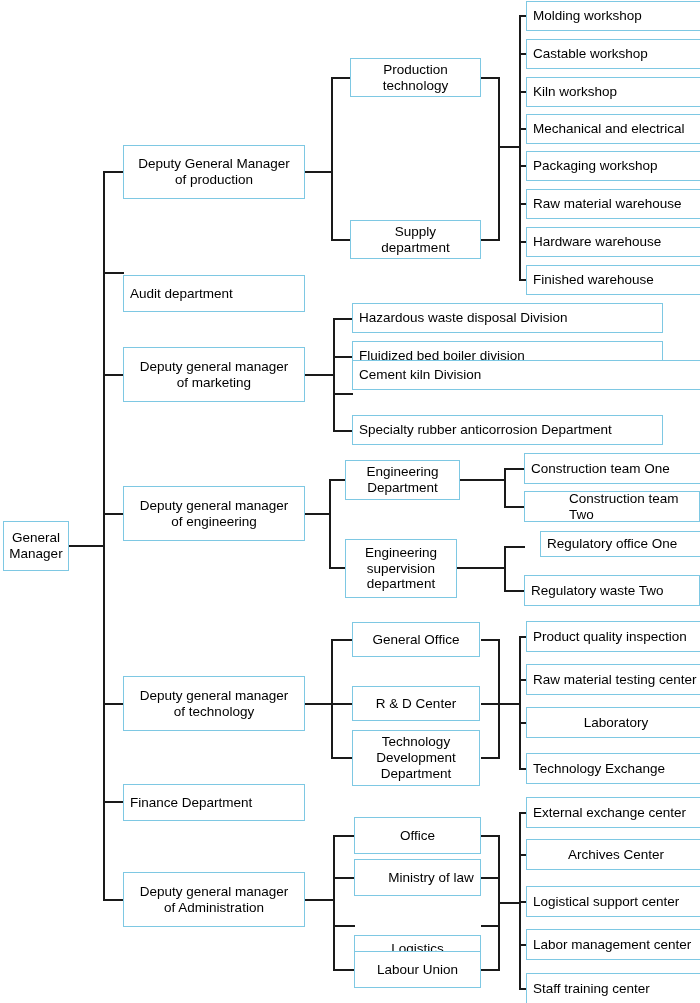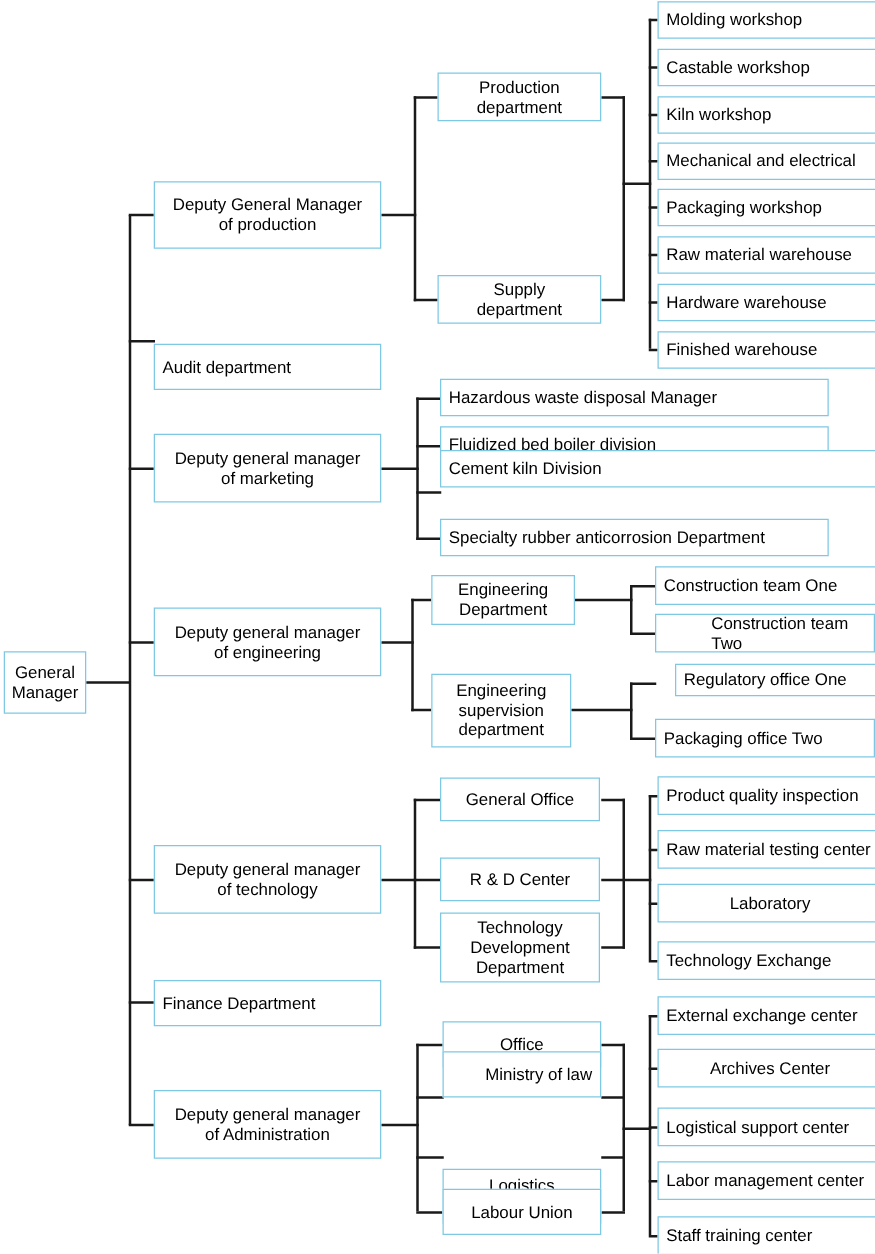--- a/index.html
+++ b/index.html
@@ -151,62 +151,62 @@
 of marketing</div>
   <div class="node" style="left:123px; top:486px; width:182px; height:55px;">Deputy general manager
 of engineering</div>
   <div class="node" style="left:123px; top:676px; width:182px; height:55px;">Deputy general manager
 of technology</div>
   <div class="node left-align" style="left:123px; top:784px; width:182px; height:37px;">Finance Department</div>
   <div class="node" style="left:123px; top:872px; width:182px; height:55px;">Deputy general manager
 of Administration</div>
 
   <div class="node" style="left:350px; top:58px; width:131px; height:39px;">Production
-department</div>
+technology</div>
   <div class="node" style="left:350px; top:220px; width:131px; height:39px;">Supply
 department</div>
 
   <div class="node left-align" style="left:526px; top:1px; width:180px; height:30px;">Molding workshop</div>
   <div class="node left-align" style="left:526px; top:39px; width:180px; height:30px;">Castable workshop</div>
   <div class="node left-align" style="left:526px; top:77px; width:180px; height:30px;">Kiln workshop</div>
   <div class="node left-align" style="left:526px; top:114px; width:180px; height:30px;">Mechanical and electrical</div>
   <div class="node left-align" style="left:526px; top:151px; width:180px; height:30px;">Packaging workshop</div>
   <div class="node left-align" style="left:526px; top:189px; width:180px; height:30px;">Raw material warehouse</div>
   <div class="node left-align" style="left:526px; top:227px; width:180px; height:30px;">Hardware warehouse</div>
   <div class="node left-align" style="left:526px; top:265px; width:180px; height:30px;">Finished warehouse</div>
 
-  <div class="node left-align" style="left:352px; top:303px; width:311px; height:30px;">Hazardous waste disposal Manager</div>
+  <div class="node left-align" style="left:352px; top:303px; width:311px; height:30px;">Hazardous waste disposal Division</div>
   <div class="node left-align" style="left:352px; top:341px; width:311px; height:30px;">Fluidized bed boiler division</div>
   <div class="node left-align" style="left:352px; top:360px; width:365px; height:30px;">Cement kiln Division</div>
   <div class="node left-align" style="left:352px; top:415px; width:311px; height:30px;">Specialty rubber anticorrosion Department</div>
 
   <div class="node" style="left:345px; top:460px; width:115px; height:40px;">Engineering
 Department</div>
   <div class="node" style="left:345px; top:539px; width:112px; height:59px;">Engineering
 supervision
 department</div>
 
   <div class="node left-align" style="left:524px; top:453px; width:196px; height:31px;">Construction team One</div>
   <div class="node left-align" style="left:524px; top:491px; width:176px; height:31px;padding-left:44px;">Construction team Two</div>
   <div class="node left-align" style="left:540px; top:531px; width:176px; height:26px;">Regulatory office One</div>
-  <div class="node left-align" style="left:524px; top:575px; width:176px; height:31px;">Packaging office Two</div>
+  <div class="node left-align" style="left:524px; top:575px; width:176px; height:31px;">Regulatory waste Two</div>
 
   <div class="node" style="left:352px; top:622px; width:128px; height:35px;">General Office</div>
   <div class="node" style="left:352px; top:686px; width:128px; height:35px;">R &amp; D Center</div>
   <div class="node" style="left:352px; top:730px; width:128px; height:56px;">Technology
 Development
 Department</div>
 
   <div class="node left-align" style="left:526px; top:621px; width:180px; height:31px;">Product quality inspection</div>
   <div class="node left-align" style="left:526px; top:664px; width:180px; height:31px;">Raw material testing center</div>
   <div class="node" style="left:526px; top:707px; width:180px; height:31px;">Laboratory</div>
   <div class="node left-align" style="left:526px; top:753px; width:180px; height:31px;">Technology Exchange</div>
 
   <div class="node" style="left:354px; top:817px; width:127px; height:37px;">Office</div>
-  <div class="node" style="left:354px; top:841px; width:127px; height:37px;padding-left:30px;">Ministry of law</div>
+  <div class="node" style="left:354px; top:859px; width:127px; height:37px;padding-left:30px;">Ministry of law</div>
   <div class="node" style="left:354px; top:907px; width:127px; height:44px;margin-top:28px;">Logistics
 Department</div>
   <div class="node" style="left:354px; top:951px; width:127px; height:37px;">Labour Union</div>
 
   <div class="node left-align" style="left:526px; top:797px; width:180px; height:31px;">External exchange center</div>
   <div class="node" style="left:526px; top:839px; width:180px; height:31px;">Archives Center</div>
   <div class="node left-align" style="left:526px; top:886px; width:180px; height:31px;">Logistical support center</div>
   <div class="node left-align" style="left:526px; top:929px; width:180px; height:31px;">Labor management center</div>
   <div class="node left-align" style="left:526px; top:973px; width:180px; height:31px;">Staff training center</div>
 

